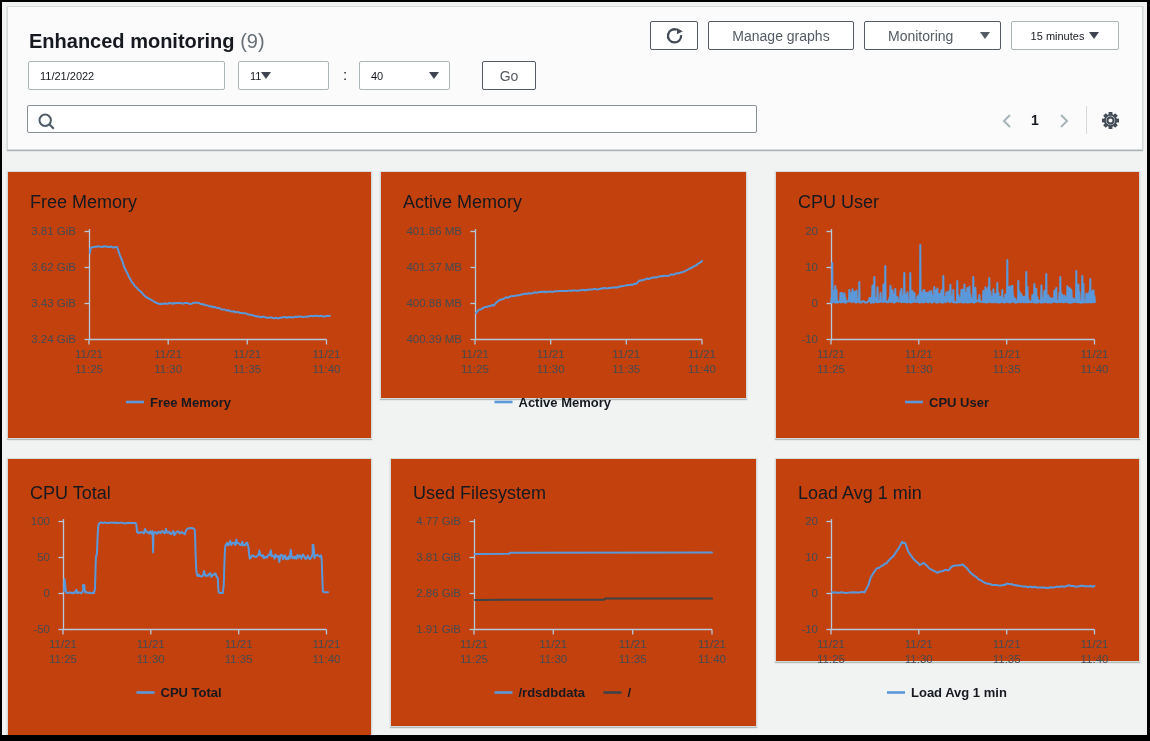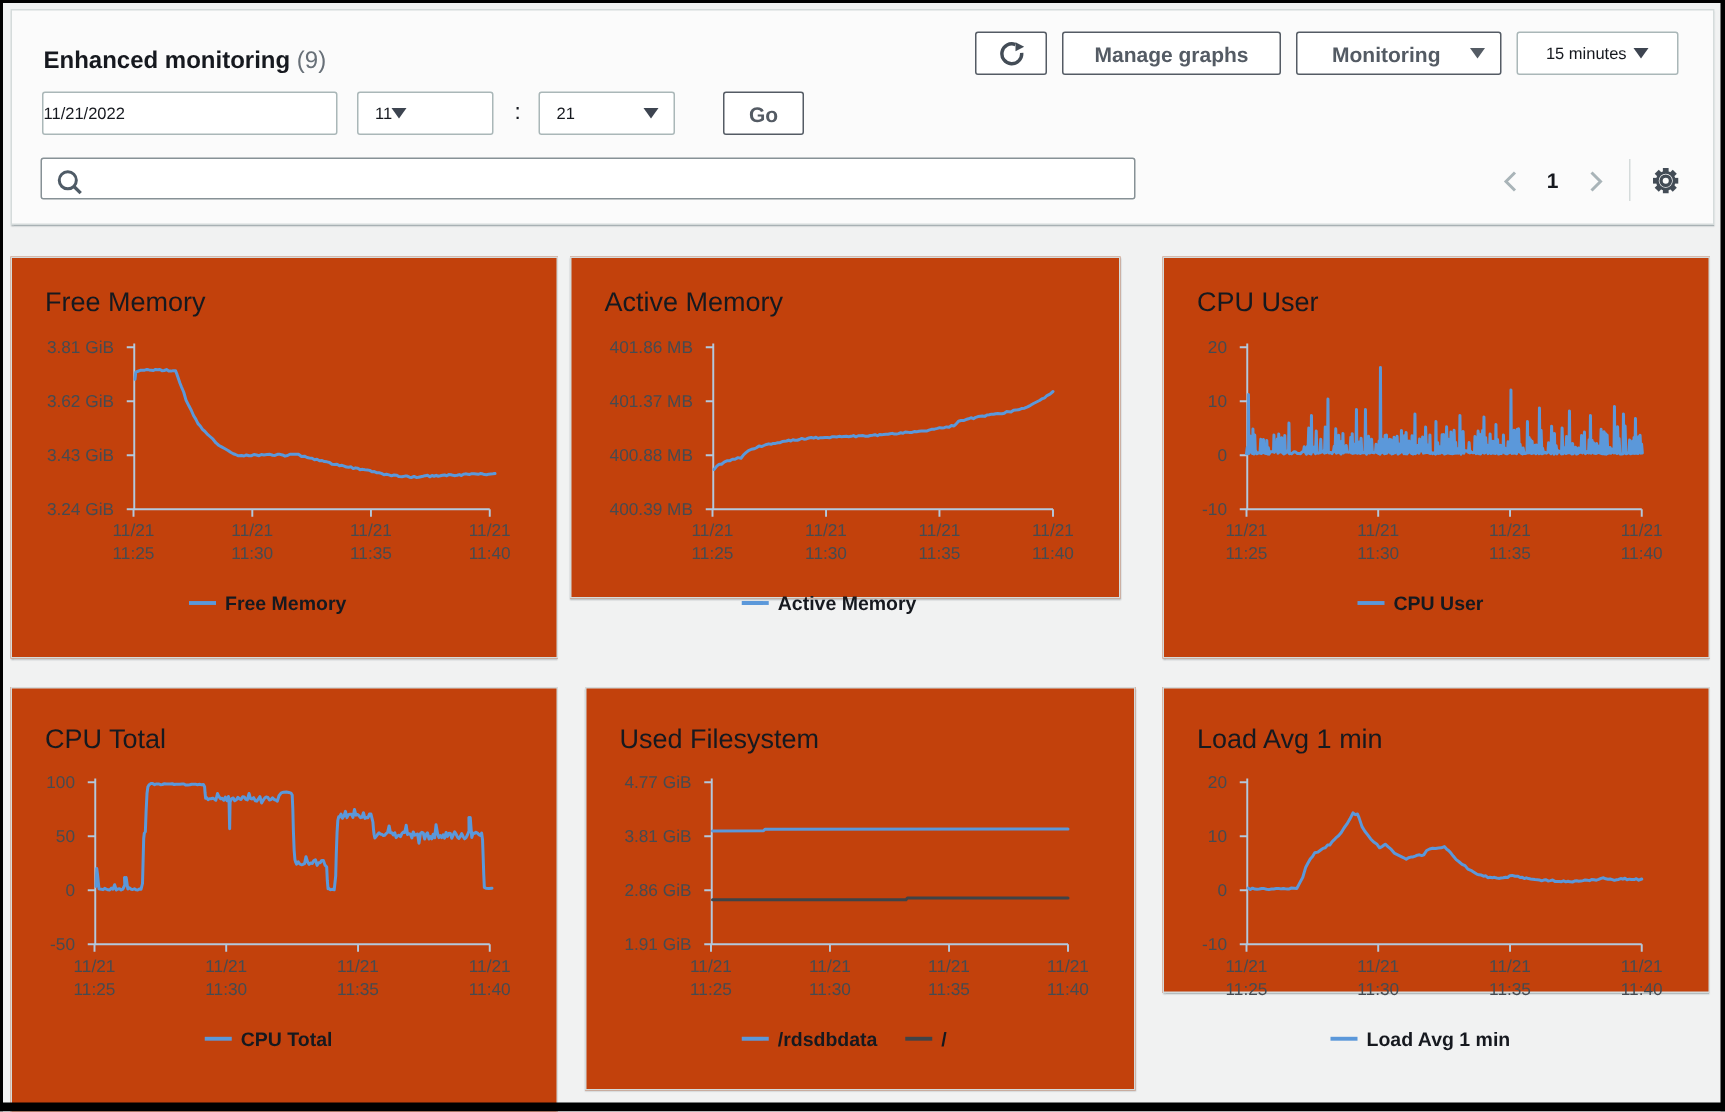--- a/index.html
+++ b/index.html
@@ -1,31 +1,31 @@
 <!DOCTYPE html>
 <html><head><meta charset="utf-8"><style>
 *{margin:0;padding:0;box-sizing:border-box}
 body{width:1150px;height:741px;position:relative;background:#f1f2f2;font-family:"Liberation Sans",sans-serif;overflow:hidden}
 .frame{position:absolute;background:#000;z-index:50}
 .hdr{position:absolute;left:7px;top:6px;width:1136px;height:144px;background:#fbfbfb;border:1px solid #d5dbdb;box-shadow:0 1px 1px 0 rgba(0,28,36,.3)}
 .card{position:absolute;background:#c2410c;border:1px solid #d5dbdb;box-shadow:0 1px 1px 0 rgba(0,28,36,.25)}
-.btn{position:absolute;border:1px solid #545b64;border-radius:2px;background:#fbfbfb;color:#545b64;font-weight:bold;font-size:14px;display:flex;align-items:center;justify-content:center}
+.btn{position:absolute;border:1px solid #545b64;border-radius:2px;background:#fbfbfb;color:#545b64;font-weight:normal;font-size:14px;display:flex;align-items:center;justify-content:center}
 .inp{position:absolute;border:1px solid #aab7b8;border-radius:2px;background:#fff;color:#16191f;font-size:11px;display:flex;align-items:center}
 .tri{width:0;height:0;border-left:5.5px solid transparent;border-right:5.5px solid transparent;border-top:7px solid #3d4450}
 </style></head><body>
 <div class="hdr"></div>
-<div style="position:absolute;left:29px;top:31px;font-size:16px;font-weight:bold;color:#16191f;line-height:20px">Enhanced monitoring <span style="color:#687078;font-weight:400">(9)</span></div>
-<div class="inp" style="left:28px;top:61px;width:197px;height:29px;">11/21/2022</div>
+<div style="position:absolute;left:29px;top:31px;font-size:20px;font-weight:bold;color:#16191f;line-height:20px">Enhanced monitoring <span style="color:#687078;font-weight:400">(9)</span></div>
+<div class="inp" style="left:28px;top:61px;width:197px;height:29px;padding-left:11px">11/21/2022</div>
 <div class="inp" style="left:238px;top:61px;width:91px;height:29px;padding-left:11px;justify-content:flex-start">
     <span>11</span>
     <span class="tri" style="margin-right:10px"></span>
   </div>
 <div style="position:absolute;left:343px;top:66px;font-size:15px;color:#16191f">:</div>
 <div class="inp" style="left:359px;top:61px;width:91px;height:29px;padding-left:11px;justify-content:space-between">
-    <span>21</span>
+    <span>40</span>
     <span class="tri" style="margin-right:10px"></span>
   </div>
 <div class="btn" style="left:482px;top:61px;width:54px;height:29px;background:#fff">Go</div>
 <div class="inp" style="left:27px;top:105px;width:730px;height:28px;border-color:#879196">
 <svg width="20" height="20" viewBox="0 0 20 20" style="margin-left:9px;position:relative;top:3px">
       <circle cx="8.2" cy="8.2" r="5.7" fill="none" stroke="#4f5b66" stroke-width="2"></circle>
       <line x1="12.5" y1="12.5" x2="16.8" y2="16.8" stroke="#4f5b66" stroke-width="2.2"></line>
     </svg>
   </div>
 <div class="btn" style="left:650px;top:21px;width:48px;height:29px;background:#fff">

